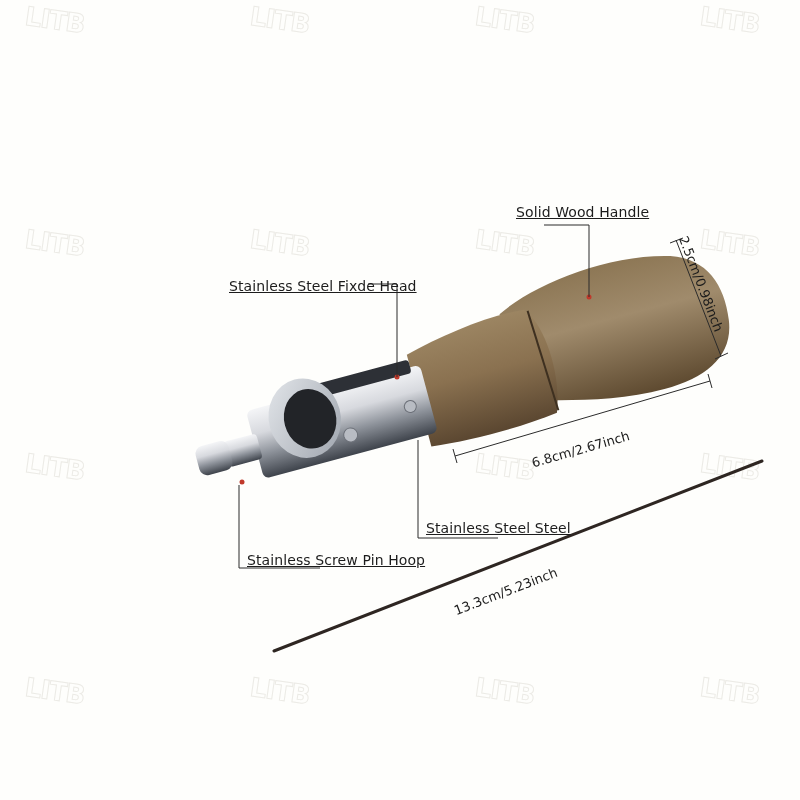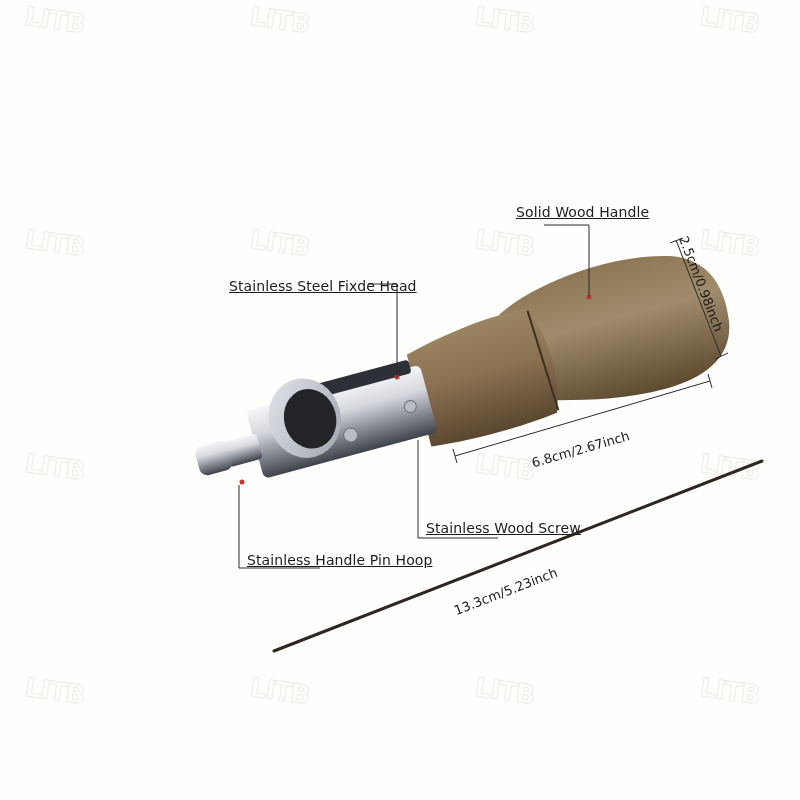--- a/index.html
+++ b/index.html
@@ -89,19 +89,19 @@
     <line x1="670" y1="243" x2="683" y2="238" stroke="#2b2b2b" stroke-width="1"></line>
     <line x1="715" y1="359" x2="728" y2="353" stroke="#2b2b2b" stroke-width="1"></line>
 
     <line x1="455" y1="456" x2="710" y2="381" stroke="#2b2b2b" stroke-width="1"></line>
     <line x1="453" y1="449" x2="457" y2="463" stroke="#2b2b2b" stroke-width="1"></line>
     <line x1="708" y1="374" x2="712" y2="388" stroke="#2b2b2b" stroke-width="1"></line>
   </svg>
 
   <div class="label" style="left:516px;top:204px">Solid Wood Handle</div>
   <div class="label" style="left:229px;top:278px">Stainless Steel Fixde Head</div>
-  <div class="label" style="left:426px;top:520px">Stainless Wood Screw</div>
-  <div class="label" style="left:247px;top:552px">Stainless Handle Pin Hoop</div>
+  <div class="label" style="left:426px;top:520px">Stainless Steel Steel</div>
+  <div class="label" style="left:247px;top:552px">Stainless Screw Pin Hoop</div>
 
   <div class="dim" style="left:690px;top:234px;transform:rotate(69deg)">2.5cm/0.98inch</div>
   <div class="dim" style="left:530px;top:456px;transform:rotate(-16deg)">6.8cm/2.67inch</div>
   <div class="dim" style="left:452px;top:604px;transform:rotate(-21deg)">13.3cm/5.23inch</div>
 </div>
 
 </body></html>

